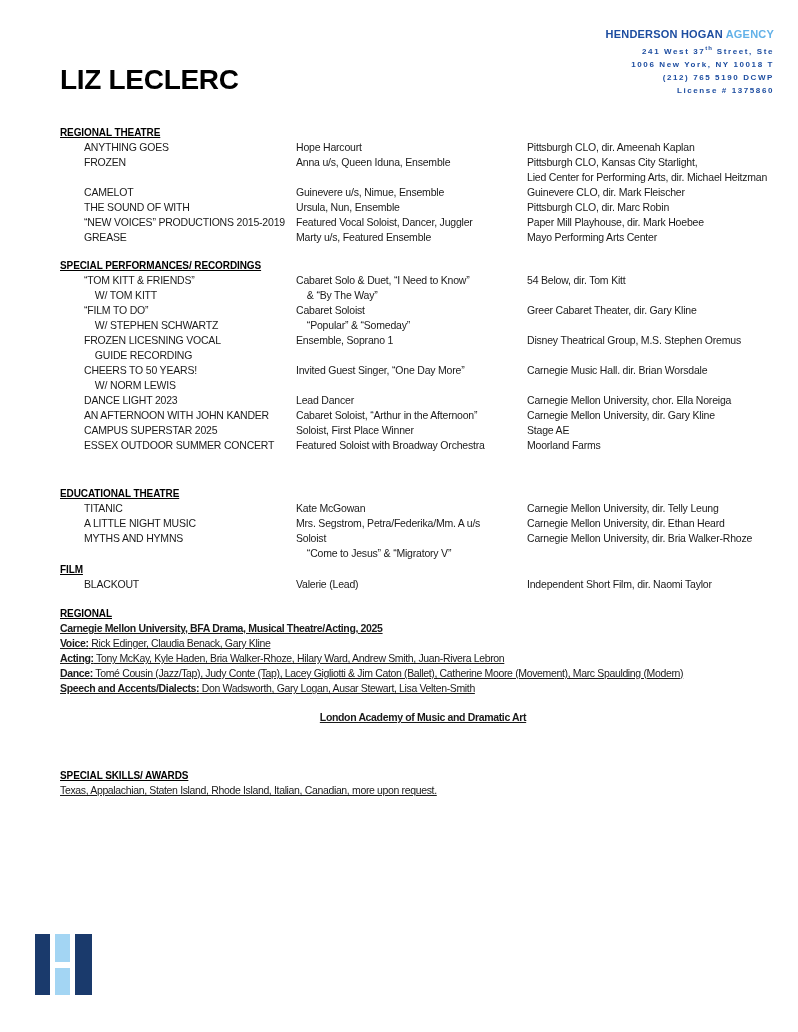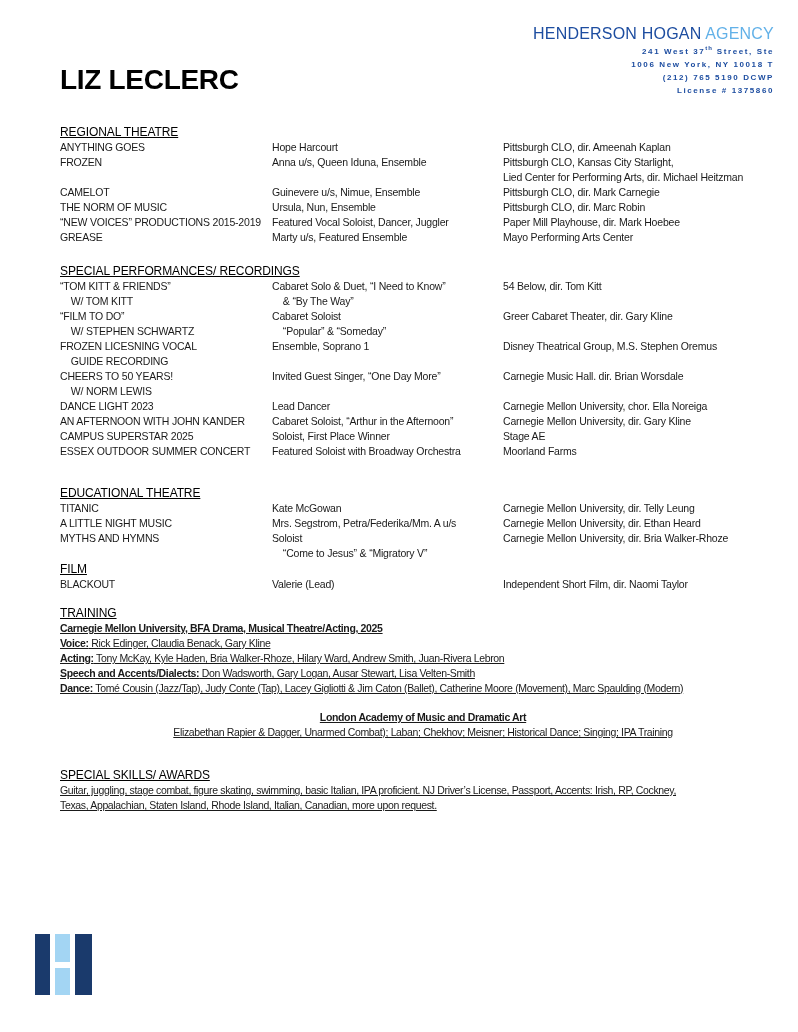--- a/index.html
+++ b/index.html
@@ -11,50 +11,50 @@
     font-family:"Liberation Sans", sans-serif;
     color:#1a1a1a;
     overflow:hidden;
   }
   
   .agency{
     position:absolute; top:26px; right:24px;
     text-align:right;
   }
   .agency-name{
-    font-size:16px; font-weight:normal; letter-spacing:0.2px;
+    font-size:11px; font-weight:bold; letter-spacing:0.2px;
     line-height:16px; white-space:pre;
   }
   .agency-name .dark{color:#1d4da0;}
   .agency-name .light{color:#62b1e8;}
   .agency-addr{
     font-size:8px; font-weight:bold; color:#1d4da0;
     letter-spacing:1.6px; line-height:13px; white-space:pre;
   }
   .agency-addr sup{font-size:6px; letter-spacing:1px;}
   
   .candidate{
     position:absolute; left:60px; top:64px;
     font-size:28px; font-weight:bold; color:#000;
     letter-spacing:-0.3px; white-space:pre;
   }
   
   .sec{position:absolute; left:60px; width:726px; font-size:10.5px; line-height:15px;}
   .sec-heading{
-    font-weight:normal; text-decoration:underline; color:#000;
-    font-size:12px; letter-spacing:-0.1px; white-space:pre;
-  }
-  .credits{display:grid; grid-template-columns:212px 231px 1fr;}
+    font-weight:bold; text-decoration:underline; color:#000;
+    font-size:10px; letter-spacing:-0.1px; white-space:pre;
+  }
+  .credits{display:grid; grid-template-columns:212px 231px 1fr;margin-left:24px;}
   .crow{display:contents;}
   .cell{white-space:pre; letter-spacing:-0.2px;}
   .para-line{white-space:pre; letter-spacing:-0.35px;text-decoration:underline;}
   .b{font-weight:bold;}
   
   #sec-regional{top:125px;}
-  #sec-special{top:264px;}
+  #sec-special{top:258px;}
   #sec-educational{top:486px;}
   #sec-film{top:562px;}
   #sec-training{top:606px;}
   #sec-lamda{top:710px;text-align:center;}
   #sec-skills{top:768px;}
   
   .logo{position:absolute; left:35px; top:934px; width:57px; height:61px;}
   .logo .bar-left{position:absolute; left:0; top:0; width:15px; height:61px; background:#1a3a6c;}
   .logo .bar-right{position:absolute; left:40px; top:0; width:17px; height:61px; background:#1a3a6c;}
   .logo .mid-top{position:absolute; left:20px; top:0; width:15px; height:28px; background:#a3d5f3;}
@@ -85,24 +85,24 @@
       </div>
       <div class="crow">
         <div class="cell">FROZEN</div>
         <div class="cell">Anna u/s, Queen Iduna, Ensemble</div>
         <div class="cell">Pittsburgh CLO, Kansas City Starlight,
 Lied Center for Performing Arts, dir. Michael Heitzman</div>
       </div>
       <div class="crow">
         <div class="cell">CAMELOT</div>
         <div class="cell">Guinevere u/s, Nimue, Ensemble</div>
-        <div class="cell">Pittsburgh CLO, dir. Mark Carnegie</div>
-      </div>
-      <div class="crow">
-        <div class="cell">THE NORM OF MUSIC</div>
+        <div class="cell">Guinevere CLO, dir. Mark Fleischer</div>
+      </div>
+      <div class="crow">
+        <div class="cell">THE SOUND OF WITH</div>
         <div class="cell">Ursula, Nun, Ensemble</div>
         <div class="cell">Pittsburgh CLO, dir. Marc Robin</div>
       </div>
       <div class="crow">
         <div class="cell">“NEW VOICES” PRODUCTIONS 2015-2019</div>
         <div class="cell">Featured Vocal Soloist, Dancer, Juggler</div>
         <div class="cell">Paper Mill Playhouse, dir. Mark Hoebee</div>
       </div>
       <div class="crow">
         <div class="cell">GREASE</div>
@@ -191,36 +191,34 @@
     <div class="credits">
       <div class="crow">
         <div class="cell">BLACKOUT</div>
         <div class="cell">Valerie (Lead)</div>
         <div class="cell">Independent Short Film, dir. Naomi Taylor</div>
       </div>
     </div>
   </section>
 
   <section class="sec" id="sec-training">
-    <div class="sec-heading">TRAINING</div>
+    <div class="sec-heading">REGIONAL</div>
     <div class="para-line b">Carnegie Mellon University, BFA Drama, Musical Theatre/Acting, 2025</div>
     <div class="para-line"><span class="b">Voice:</span><span> Rick Edinger, Claudia Benack, Gary Kline</span></div>
     <div class="para-line"><span class="b">Acting:</span><span> Tony McKay, Kyle Haden, Bria Walker-Rhoze, Hilary Ward, Andrew Smith, Juan-Rivera Lebron</span></div>
+    <div class="para-line"><span class="b">Dance:</span><span> Tomé Cousin (Jazz/Tap), Judy Conte (Tap), Lacey Gigliotti &amp; Jim Caton (Ballet), Catherine Moore (Movement), Marc Spaulding (Modern)</span></div>
     <div class="para-line"><span class="b">Speech and Accents/Dialects:</span><span> Don Wadsworth, Gary Logan, Ausar Stewart, Lisa Velten-Smith</span></div>
-    <div class="para-line"><span class="b">Dance:</span><span> Tomé Cousin (Jazz/Tap), Judy Conte (Tap), Lacey Gigliotti &amp; Jim Caton (Ballet), Catherine Moore (Movement), Marc Spaulding (Modern)</span></div>
   </section>
 
   <section class="sec" id="sec-lamda">
     <div class="para-line b">London Academy of Music and Dramatic Art</div>
-    <div class="para-line">Elizabethan Rapier &amp; Dagger, Unarmed Combat); Laban; Chekhov; Meisner; Historical Dance; Singing; IPA Training</div>
   </section>
 
   <section class="sec" id="sec-skills">
     <div class="sec-heading">SPECIAL SKILLS/ AWARDS</div>
-    <div class="para-line">Guitar, juggling, stage combat, figure skating, swimming, basic Italian, IPA proficient. NJ Driver’s License, Passport, Accents: Irish, RP, Cockney,</div>
     <div class="para-line">Texas, Appalachian, Staten Island, Rhode Island, Italian, Canadian, more upon request.</div>
   </section>
 
   <div class="logo">
     <div class="bar-left"></div>
     <div class="mid-top"></div>
     <div class="mid-bottom"></div>
     <div class="bar-right"></div>
   </div>
 

